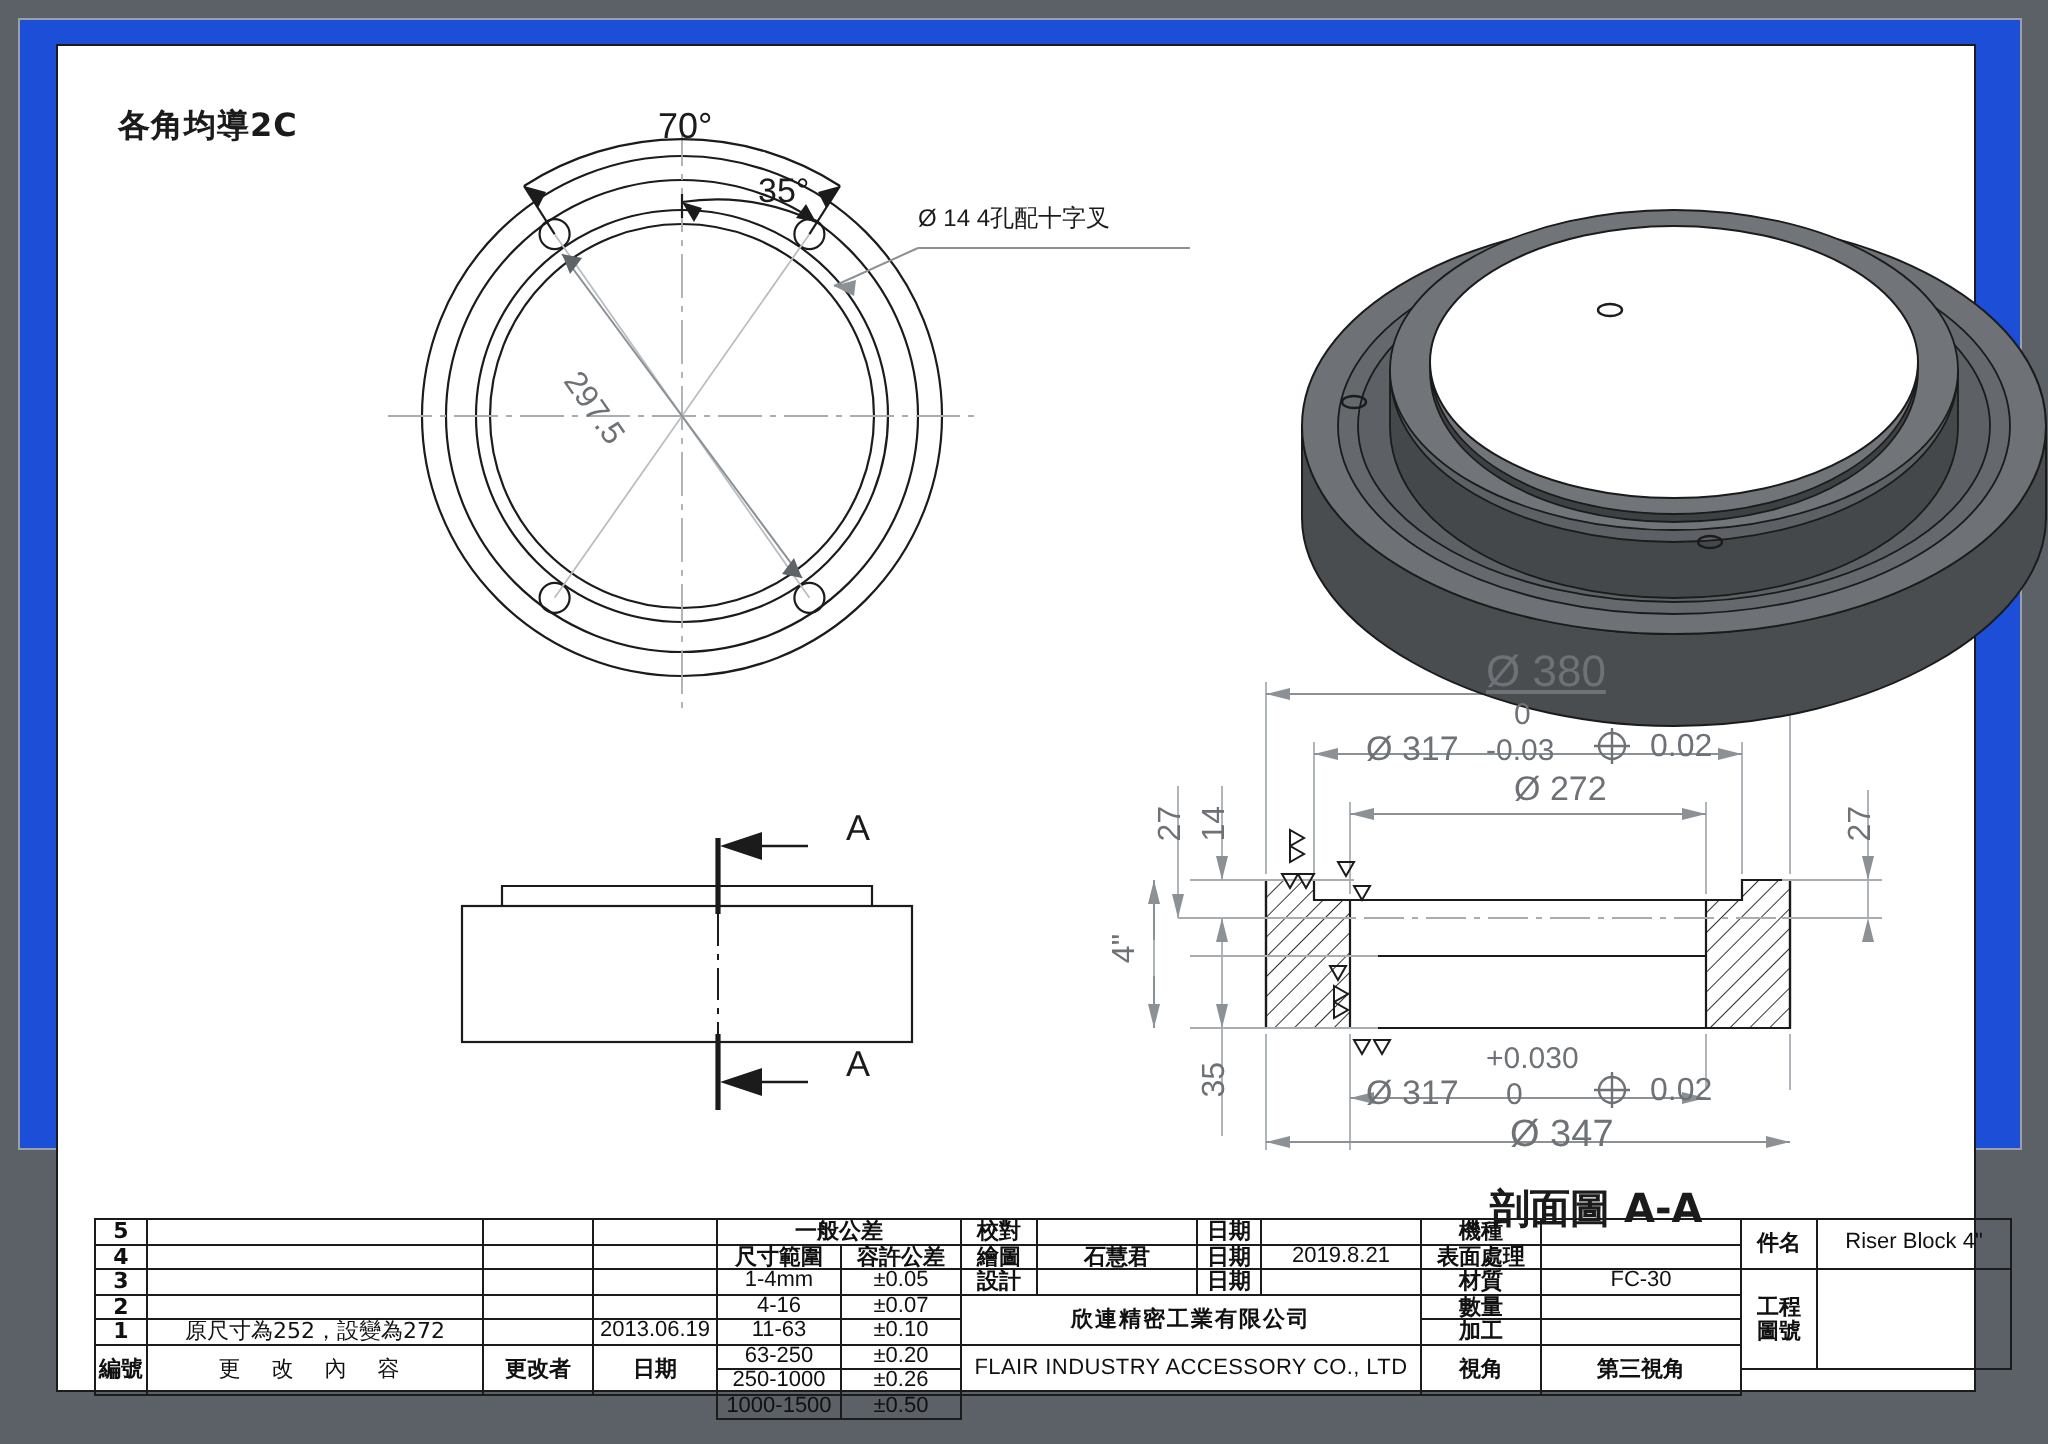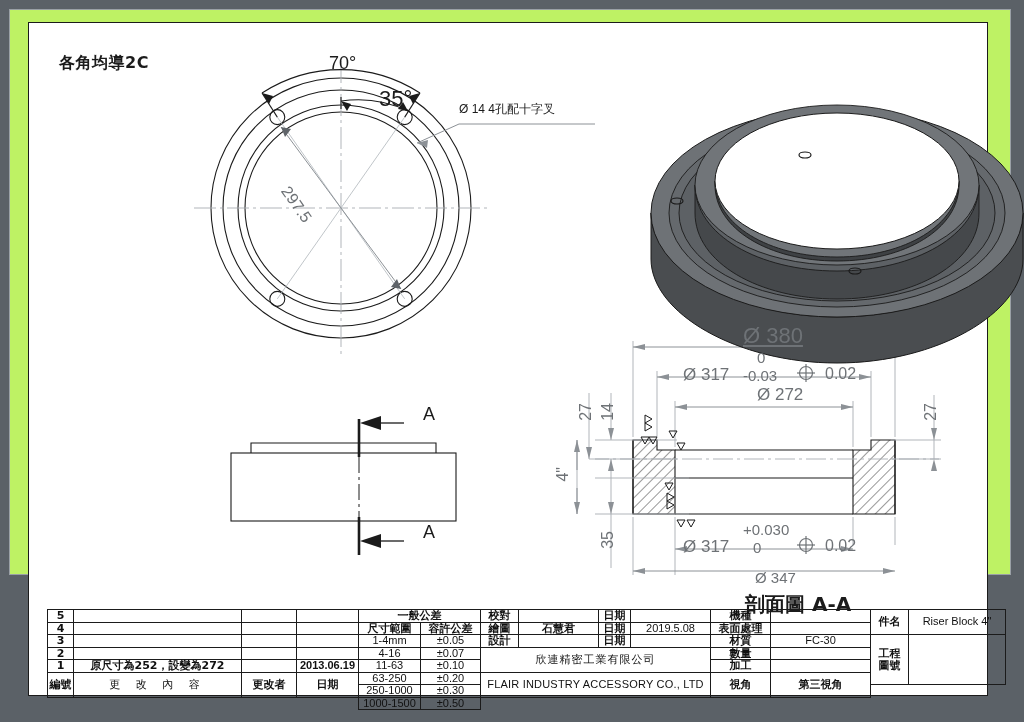--- a/index.html
+++ b/index.html
@@ -3,44 +3,44 @@
 <meta charset="utf-8">
 <style>
   html,body{margin:0;padding:0;}
   body{
     width:1024px;height:722px;overflow:hidden;
     background:#5b6167;
     font-family:"Liberation Sans","DejaVu Sans",sans-serif;
   }
   .page{
     position:absolute;left:10px;top:10px;width:1000px;height:564px;
-    background:#bef264;box-shadow:0 0 0 1px #9aa0a6;
+    background:#1d4ed8;box-shadow:0 0 0 1px #9aa0a6;
   }
   .frame{
     position:absolute;left:18px;top:12px;width:958px;height:672px;
     border:1.6px solid #1b1b1b;background:#fff;
   }
   .lbl{position:absolute;color:#1b1b1b;white-space:nowrap;}
   .dim{position:absolute;color:#6e7276;white-space:nowrap;font-size:15px;}
   svg{position:absolute;left:0;top:0;overflow:visible;}
 
   
   .note{left:30px;top:30px;font-size:16px;font-weight:bold;letter-spacing:.5px;}
 
   
   .tb{position:absolute;left:18px;top:586px;width:958px;height:98px;}
   .tb table{border-collapse:collapse;width:100%;height:100%;table-layout:fixed;}
   .tb td{border:1px solid #1b1b1b;padding:0;text-align:center;vertical-align:middle;
          font-size:11px;color:#111;line-height:1.05;}
   .hz{font-family:"DejaVu Sans","Liberation Sans",sans-serif;font-weight:bold;}
-  .red{color:#e0201b;font-weight:bold;font-size:12px;margin-top:10px;}
+  .red{color:#e0201b;font-weight:normal;font-size:12px;margin-top:10px;}
   .tolhead{font-size:12px;font-weight:bold;margin-top:32px;}
   .big{font-size:15px;}
   .mid{font-size:13px;}
-  .co{font-size:15px;font-weight:normal;letter-spacing:1px;}
+  .co{font-size:15px;font-weight:bold;letter-spacing:1px;}
   .co2{font-size:9.5px;letter-spacing:.2px;}
   .bot{font-size:14px;font-weight:normal;letter-spacing:6px;}
 </style>
 </head>
 <body>
 
 <div class="page">
 <div class="frame">
 
   <div class="lbl note hz">各角均導2C</div>
@@ -227,21 +227,21 @@
       <g fill="none" stroke="#1b1b1b" stroke-width="1.2">
         <ellipse cx="776" cy="132" rx="6" ry="3"></ellipse>
         <ellipse cx="1022" cy="180" rx="6" ry="3"></ellipse>
         <ellipse cx="648" cy="178" rx="6" ry="3"></ellipse>
         <ellipse cx="826" cy="248" rx="6" ry="3"></ellipse>
       </g>
     </g>
   </svg>
 
   <div class="lbl" style="left:300px;top:30px;font-size:18px;">70°</div>
-  <div class="lbl" style="left:350px;top:63px;font-size:22px;text-align:center;">35°</div>
+  <div class="lbl" style="left:350px;top:63px;font-size:17px;text-align:center;">35°</div>
   <div class="lbl" style="left:430px;top:78px;font-size:12px;">Ø 14  4孔配十字叉</div>
   <div class="dim" style="left:263px;top:160px;transform:rotate(55deg);transform-origin:left top;font-size:16px;">297.5</div>
 
   <div class="lbl" style="left:394px;top:381px;font-size:18px;">A</div>
   <div class="lbl" style="left:394px;top:499px;font-size:18px;">A</div>
 
   <div class="dim" style="left:714px;top:300px;font-size:22px;text-decoration:underline;">Ø 380</div>
   <div class="dim" style="left:728px;top:326px;font-size:15px;">0</div>
   <div class="dim" style="left:654px;top:342px;font-size:17px;">Ø 317</div>
   <div class="dim" style="left:714px;top:344px;font-size:15px;">-0.03</div>
@@ -256,21 +256,21 @@
 
   <div class="dim" style="left:714px;top:498px;font-size:15px;">+0.030</div>
   <div class="dim" style="left:654px;top:514px;font-size:17px;">Ø 317</div>
   <div class="dim" style="left:724px;top:516px;font-size:15px;">0</div>
   <div class="dim" style="left:796px;top:514px;font-size:16px;">0.02</div>
   <svg width="20" height="20" style="left:768px;top:513px;">
     <circle cx="9" cy="9" r="6.5" fill="none" stroke="#6e7276" stroke-width="1.2"></circle>
     <line x1="9" y1="0" x2="9" y2="18" stroke="#6e7276" stroke-width="1.2"></line>
     <line x1="0" y1="9" x2="18" y2="9" stroke="#6e7276" stroke-width="1.2"></line>
   </svg>
-  <div class="dim" style="left:726px;top:534px;font-size:15px;margin-top:12px;">Ø 347</div>
+  <div class="dim" style="left:726px;top:534px;font-size:19px;">Ø 347</div>
 
   <div class="dim" style="left:548px;top:380px;writing-mode:vertical-rl;transform:rotate(180deg);font-size:16px;">27</div>
   <div class="dim" style="left:570px;top:380px;writing-mode:vertical-rl;transform:rotate(180deg);font-size:16px;">14</div>
   <div class="dim" style="left:525px;top:444px;writing-mode:vertical-rl;transform:rotate(180deg);font-size:16px;">4"</div>
   <div class="dim" style="left:570px;top:508px;writing-mode:vertical-rl;transform:rotate(180deg);font-size:16px;">35</div>
   <div class="dim" style="left:893px;top:380px;writing-mode:vertical-rl;transform:rotate(180deg);font-size:16px;">27</div>
 
   <div class="lbl hz" style="left:716px;top:568px;font-size:20px;">剖面圖 A-A</div>
 
   <div class="tb">
@@ -310,21 +310,21 @@
       <tr>
         <td class="hz">4</td>
         <td></td>
         <td></td>
         <td></td>
         <td class="hz">尺寸範圍</td>
         <td class="hz">容許公差</td>
         <td class="hz mid">繪圖</td>
         <td class="big hz">石慧君</td>
         <td class="hz mid">日期</td>
-        <td class="big">2019.5.08</td>
+        <td class="big">2019.8.21</td>
         <td class="hz mid">表面處理</td>
         <td></td>
       </tr>
       <tr>
         <td class="hz">3</td>
         <td></td>
         <td></td>
         <td></td>
         <td class="tol">1-4mm</td>
         <td class="tol">±0.05</td>
@@ -367,21 +367,21 @@
         <td class="hz mid" rowspan="2">更改者</td>
         <td class="hz mid" rowspan="2">日期</td>
         <td class="tol">63-250</td>
         <td class="tol">±0.20</td>
         <td class="co2" colspan="4" rowspan="2">FLAIR INDUSTRY ACCESSORY CO., LTD</td>
         <td class="hz mid" rowspan="2">視角</td>
         <td class="hz big" rowspan="2">第三視角</td>
       </tr>
       <tr>
         <td class="tol">250-1000</td>
-        <td class="tol">±0.30</td>
+        <td class="tol">±0.26</td>
       </tr>
       <tr>
         <td class="tol" colspan="4" style="border:none"></td>
         <td class="tol">1000-1500</td>
         <td class="tol">±0.50</td>
         <td colspan="8" style="border:none"></td>
       </tr>
     </tbody>
         </table>
   </div>

